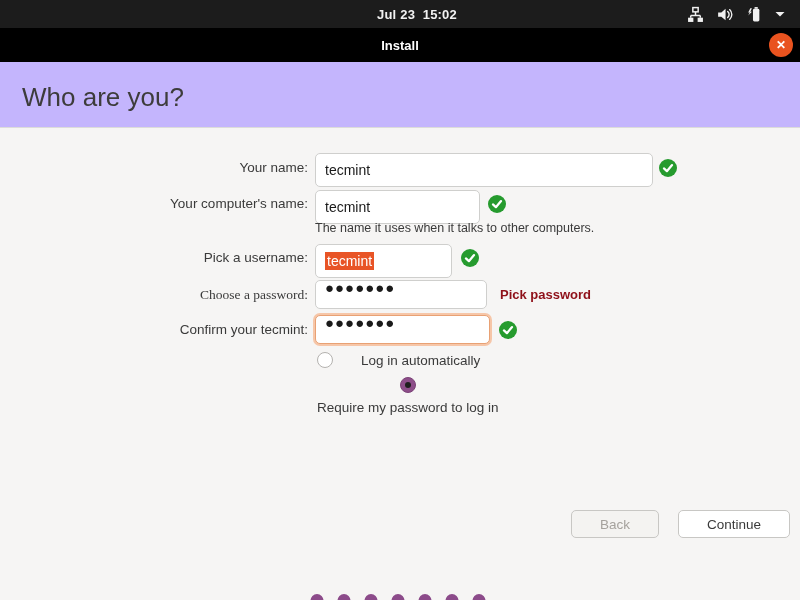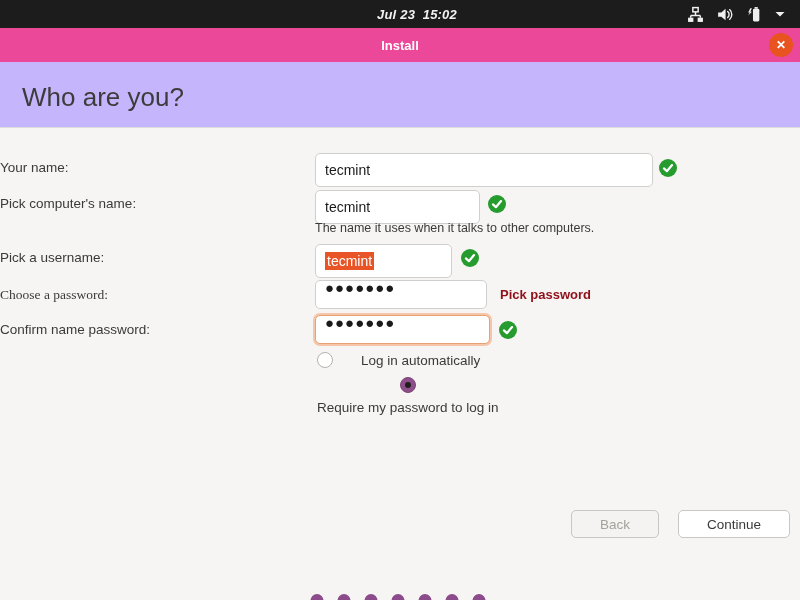--- a/index.html
+++ b/index.html
@@ -11,51 +11,51 @@
     color:#3a3a3a;
   }
   
   .topbar {
     position:absolute; top:0; left:0; width:800px; height:28px;
     background:#1c1c1c; color:#f2f2f2;
     display:flex; align-items:center; justify-content:center;
   }
   .clock {
     font-size:13px; font-weight:700; white-space:pre; letter-spacing:.2px;
-    position:absolute; left:50%; transform:translateX(-50%) translateX(17px);font-style:italic;
+    position:absolute; left:50%; transform:translateX(-50%) translateX(17px);
   }
   .tray {
     position:absolute; right:14px; top:0; height:28px;
     display:flex; align-items:center; gap:12px;
   }
   .tray svg { display:block; }
   
   .titlebar {
     position:absolute; top:28px; left:0; width:800px; height:34px;
-    background:#ec4899; display:flex; align-items:center; justify-content:center;
+    background:#000000; display:flex; align-items:center; justify-content:center;
   }
   .win-title { color:#ffffff; font-size:13px; font-weight:700; }
   .close-btn {
     position:absolute; right:7px; top:5px; width:24px; height:24px;
     border-radius:50%; background:#e9531f; border:none;
     color:#fff; font-size:12px; font-weight:700; line-height:24px; text-align:center;
     cursor:pointer; padding:0;
   }
   
   .page-header {
     position:absolute; top:62px; left:0; width:800px; height:66px;
     background:#c4b5fd; border-bottom:1px solid #dcdcda;
   }
   .page-title {
     position:absolute; left:22px; top:20px;
     font-size:26px; font-weight:500; color:#3d3c3b;
   }
   
   .field-label {
-    position:absolute; left:0; width:308px; 
+    position:absolute; left:0; width:308px; text-align:right;
     font-size:13.5px; color:#3a3a3a; line-height:18px;
   }
   .gtk-input {
     position:absolute; background:#ffffff;
     border:1px solid #cfcfcd; border-radius:5px;
     font-family:"Liberation Sans", sans-serif;
     font-size:14px; color:#1a1a1a; padding:16px 9px; outline:none;
   }
   .gtk-input.focused {
     border:1px solid #e8a174;
@@ -148,21 +148,21 @@
 
 <div class="field-label" style="top:159px;">Your name:</div>
 <input class="gtk-input" style="left: 315px; top: 153px; width: 338px; height: 29px;" value="tecmint">
 <span class="check-badge" style="left:659px; top:159px;">
   <svg width="18" height="18" viewBox="0 0 16 16">
       <circle cx="8" cy="8" r="8" fill="#269b2e"></circle>
       <path d="M4.4 8.4 L7 10.8 L11.6 5.4" stroke="#fff" stroke-width="2" fill="none" stroke-linecap="round" stroke-linejoin="round"></path>
     </svg>
 </span>
 
-<div class="field-label" style="top:195px;">Pick computer's name:</div>
+<div class="field-label" style="top:195px;">Your computer's name:</div>
 <input class="gtk-input" style="left: 315px; top: 190px; width: 165px; height: 28px;" value="tecmint">
 <span class="check-badge" style="left:488px; top:195px;">
   <svg width="18" height="18" viewBox="0 0 16 16">
       <circle cx="8" cy="8" r="8" fill="#269b2e"></circle>
       <path d="M4.4 8.4 L7 10.8 L11.6 5.4" stroke="#fff" stroke-width="2" fill="none" stroke-linecap="round" stroke-linejoin="round"></path>
     </svg>
 </span>
 <div class="help-text">The name it uses when it talks to other computers.</div>
 
 <div class="field-label" style="top:249px;">Pick a username:</div>
@@ -173,21 +173,21 @@
   <svg width="18" height="18" viewBox="0 0 16 16">
       <circle cx="8" cy="8" r="8" fill="#269b2e"></circle>
       <path d="M4.4 8.4 L7 10.8 L11.6 5.4" stroke="#fff" stroke-width="2" fill="none" stroke-linecap="round" stroke-linejoin="round"></path>
     </svg>
 </span>
 
 <div class="field-label" style="top:286px;font-family:Liberation Serif, serif;">Choose a password:</div>
 <input class="gtk-input pw" style="left: 315px; top: 280px; width: 172px; height: 29px;" value="●●●●●●●">
 <div class="weak">Pick password</div>
 
-<div class="field-label" style="top:321px;">Confirm name password:</div>
+<div class="field-label" style="top:321px;">Confirm your tecmint:</div>
 <input class="gtk-input pw focused" style="left: 315px; top: 315px; width: 175px; height: 29px;" value="●●●●●●●">
 <span class="check-badge" style="left:499px; top:321px;">
   <svg width="18" height="18" viewBox="0 0 16 16">
       <circle cx="8" cy="8" r="8" fill="#269b2e"></circle>
       <path d="M4.4 8.4 L7 10.8 L11.6 5.4" stroke="#fff" stroke-width="2" fill="none" stroke-linecap="round" stroke-linejoin="round"></path>
     </svg>
 </span>
 
 <div class="radio-row" style="left:317px; top:352px;gap:28px;">
   <span class="radio"></span>

